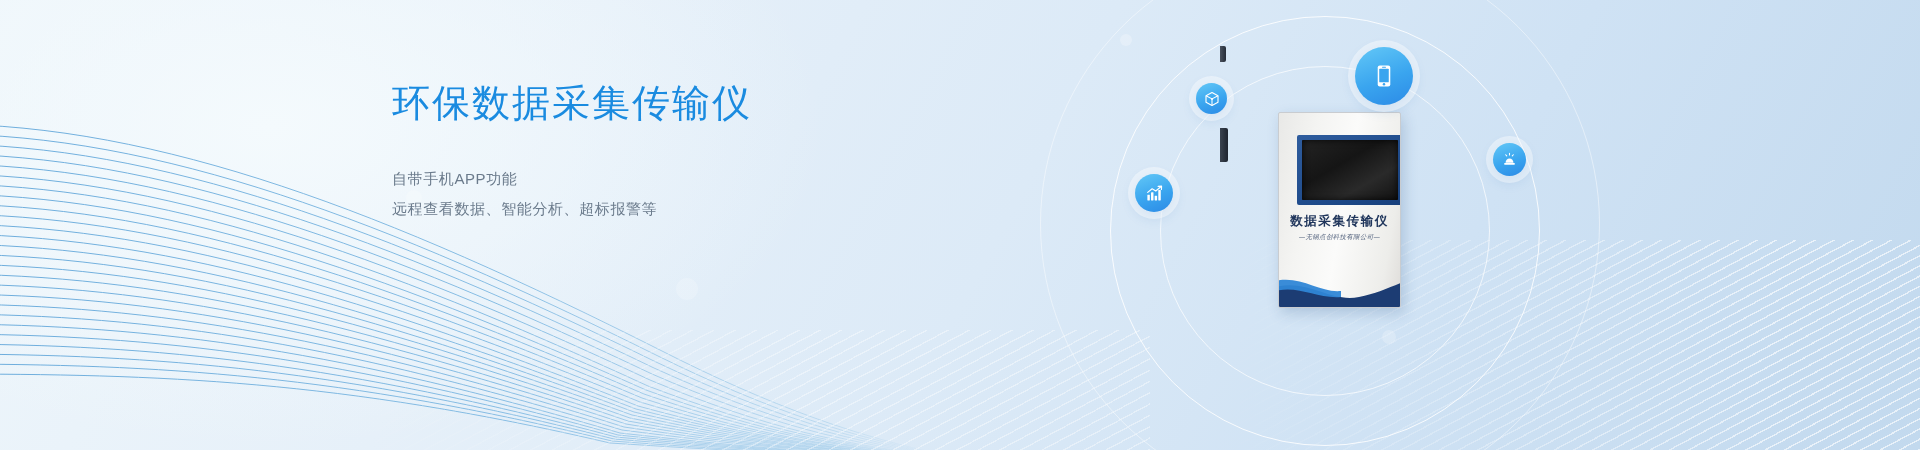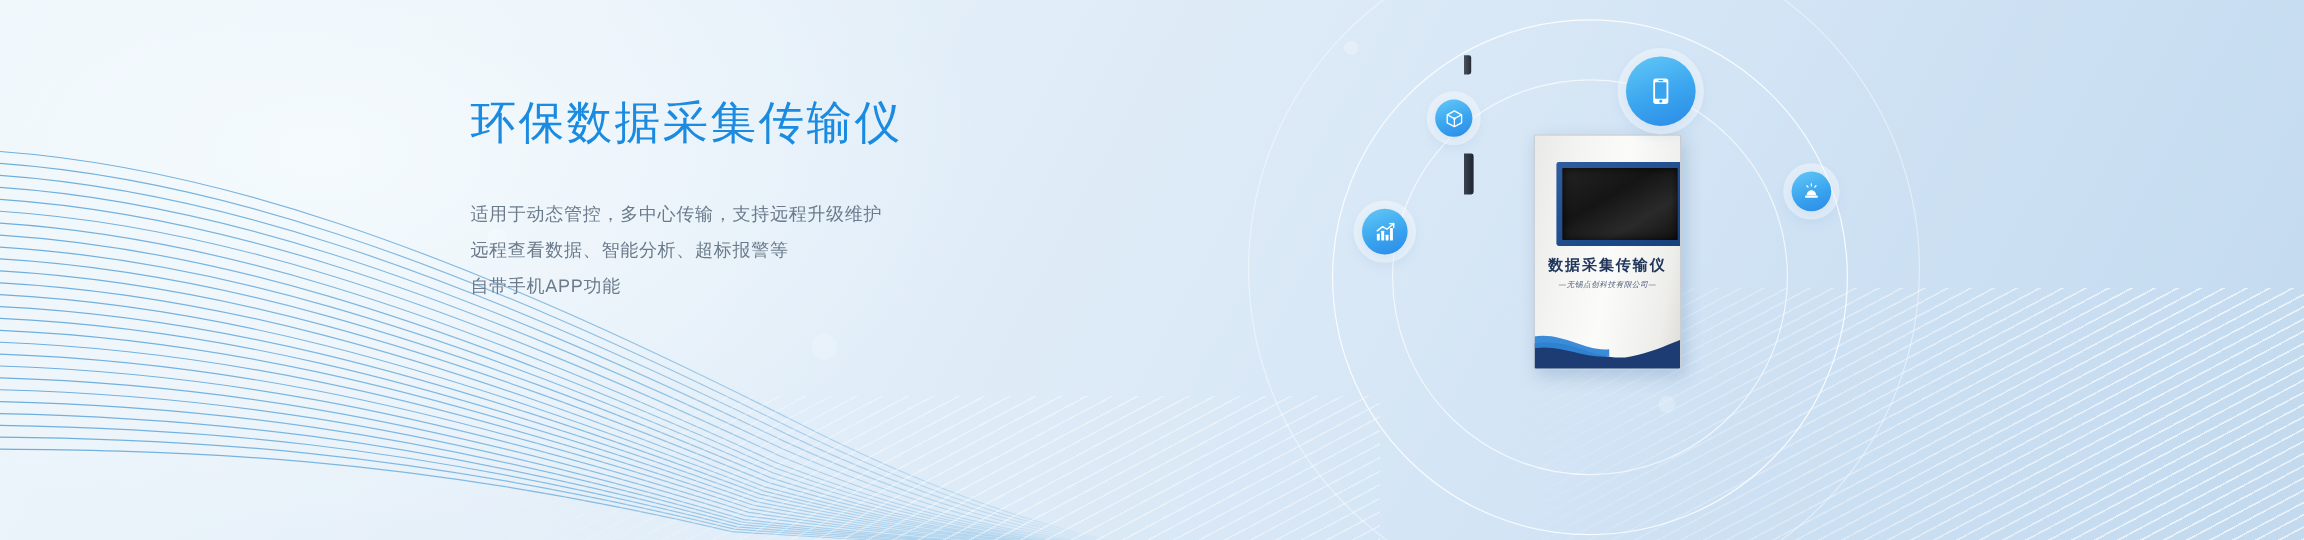--- a/index.html
+++ b/index.html
@@ -203,23 +203,22 @@
   <div class="hatch-right"></div>
 
   <div class="bokeh" style="left:406px;top:190px;width:16px;height:16px;opacity:.55;"></div>
   <div class="bokeh" style="left:676px;top:278px;width:22px;height:22px;opacity:.45;"></div>
   <div class="bokeh" style="left:1120px;top:34px;width:12px;height:12px;opacity:.6;"></div>
   <div class="bokeh" style="left:1382px;top:330px;width:14px;height:14px;opacity:.5;"></div>
 
   <div class="copy">
     <h1 class="title">环保数据采集传输仪</h1>
     <div class="sub">
-      <div>适用于动态管控，多中心传输，支持远程升级维护</div>
+      <div>自带手机APP功能</div>
       <div>远程查看数据、智能分析、超标报警等</div>
-      <div>自带手机APP功能</div>
     </div>
   </div>
 
   <div class="stage">
 
     <div class="arc a3"></div>
     <div class="arc a1"></div>
     <div class="arc a2"></div>
 
     <div class="device">

